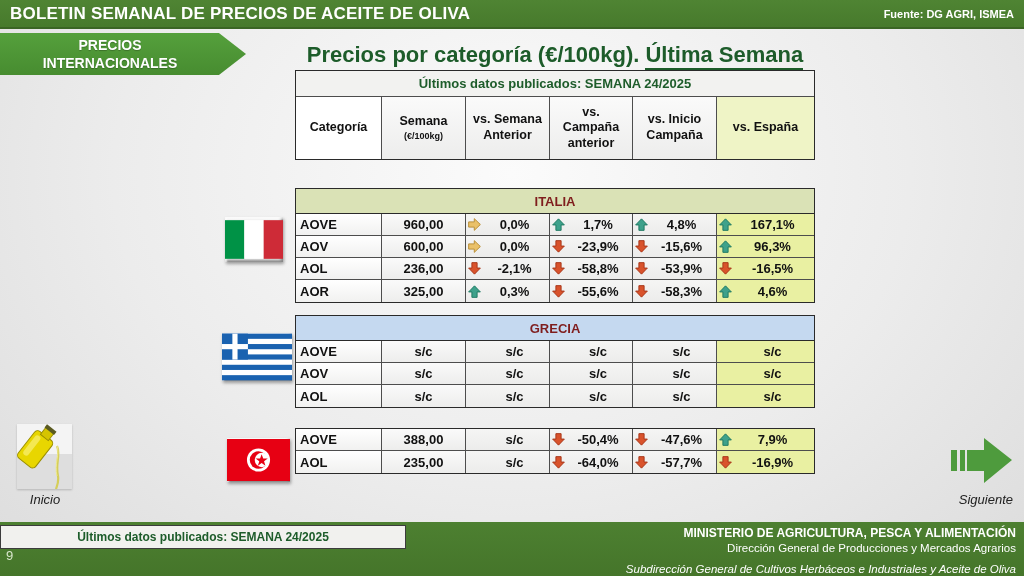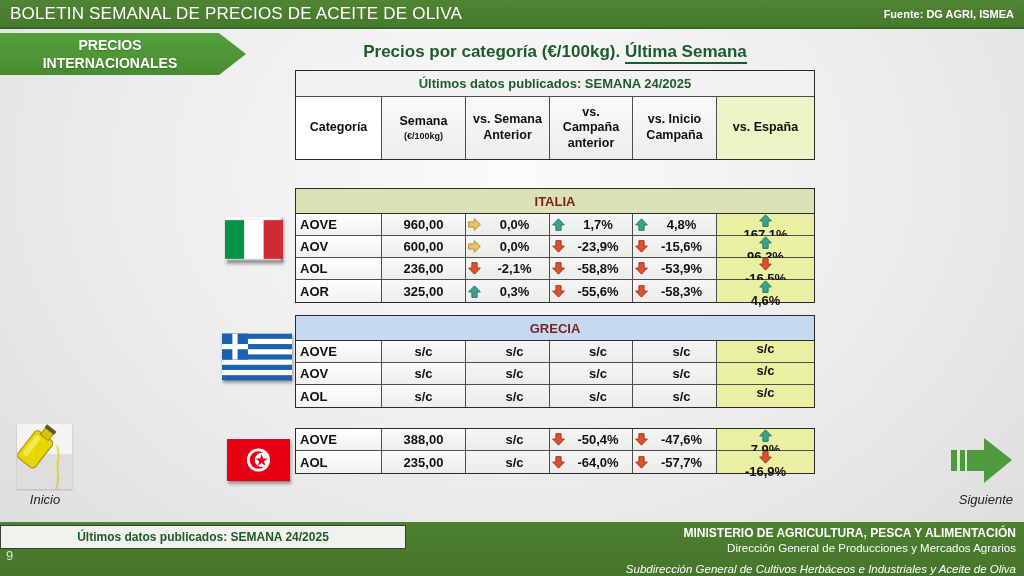--- a/index.html
+++ b/index.html
@@ -9,38 +9,38 @@
     background:radial-gradient(ellipse at 50% 30%, #fbfbfb 0%, #ececec 55%, #dcdcdc 100%);
   }
   
   .topbar{
     position:absolute;left:0;top:0;width:1024px;height:29px;
     background:linear-gradient(#4f8433,#477a2c);
     border-bottom:2px solid #3a6524;
     display:flex;align-items:center;justify-content:space-between;
     box-sizing:border-box;padding:0 10px;
   }
-  .topbar .main-title{color:#fff;font-weight:normal;font-size:17px;letter-spacing:.2px;}
+  .topbar .main-title{color:#fff;font-weight:bold;font-size:17px;letter-spacing:.2px;}
   .topbar .source{color:#fff;font-weight:bold;font-size:11px;}
   
   .section-arrow{
     position:absolute;left:0;top:33px;width:246px;height:42px;
     background:linear-gradient(#55a03c,#478c30);
     clip-path:polygon(0 0,89% 0,100% 50%,89% 100%,0 100%);
     display:flex;align-items:center;justify-content:center;
     box-sizing:border-box;padding-right:26px;
   }
   .section-arrow span{
     color:#fff;font-weight:bold;font-size:14px;line-height:1.3;text-align:center;
     text-shadow:0 1px 1px rgba(0,0,0,.25);white-space:pre-line;
   }
   
   .slide-title{
     position:absolute;left:295px;top:42px;width:520px;text-align:center;
-    font-size:17px;font-weight:bold;color:#1d5c2a;
+    font-size:22px;font-weight:bold;color:#1d5c2a;
   }
   .slide-title .u{border-bottom:2px solid #1d5c2a;padding-bottom:1px;}
   
   .grid6{display:grid;grid-template-columns:86px 84px 84px 83px 84px 97px;}
   .tbl{position:absolute;left:295px;width:518px;border:1px solid #2a2a2a;background:#fff;box-sizing:content-box;}
   .cell{
     border-right:1px solid #4d4d4d;border-bottom:1px solid #4d4d4d;
     display:flex;align-items:center;justify-content:center;
     font-size:13px;color:#111;box-sizing:border-box;background:linear-gradient(#fafafa,#ededec);
   }
@@ -58,21 +58,21 @@
   
   .country-head{
     height:24px;display:flex;align-items:center;justify-content:center;
     font-weight:bold;font-size:13px;color:#7f1d1d;border-bottom:1px solid #2a2a2a;
   }
   .drow .cell{height:22px;font-weight:bold;}
   .cell.cat{justify-content:flex-start;padding-left:4px;font-weight:bold;background:linear-gradient(#fff,#f1f1f0);}
   .cell.price{font-weight:bold;}
   .cell.cmp{justify-content:flex-start;padding:0 2px;background:linear-gradient(#f5f5f4,#ececeb);}
   .cell.cmp .val{flex:1;text-align:center;}
-  .cell.cmp.hl{background:#e9f0a2;flex-direction:column;}
+  .cell.cmp.hl{background:#e9f0a2;}
   .cell .arr{width:14px;display:flex;align-items:center;}
   
   .flag{
     position:absolute;
     box-shadow:inset 2px 2px 2px rgba(255,255,255,.75), inset -2px -2px 3px rgba(0,0,0,.45), 1px 2px 3px rgba(0,0,0,.35);
   }
   .flag svg{display:block;width:100%;height:100%;}
   
   .inicio-img{position:absolute;left:17px;top:424px;width:55px;height:65px;box-shadow:0 1px 2px rgba(0,0,0,.2);}
   .nav-label{position:absolute;font-style:italic;font-size:13px;color:#222;}

